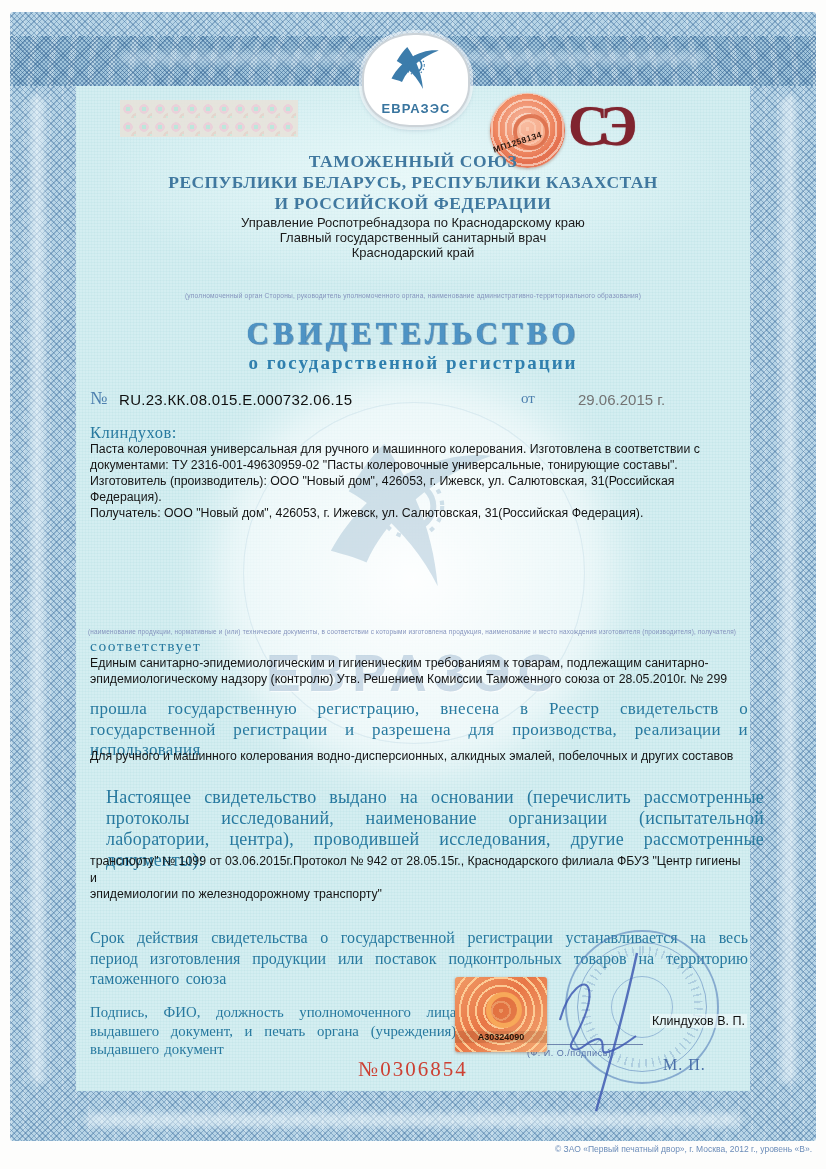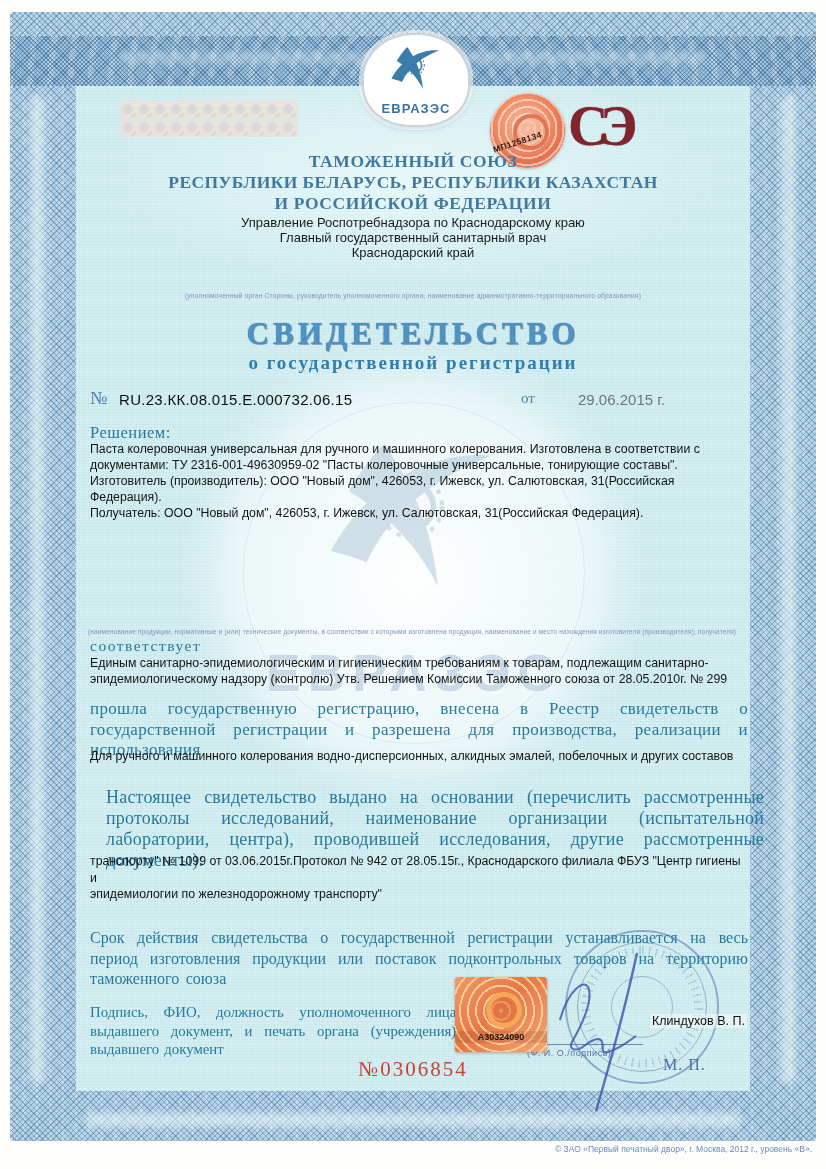--- a/index.html
+++ b/index.html
@@ -200,21 +200,21 @@
   <div class="abs ctr cap-small cap1 z1">(уполномоченный орган Стороны, руководитель уполномоченного органа, наименование административно-территориального образования)</div>
 
   <div class="abs ctr doc-title z1">СВИДЕТЕЛЬСТВО</div>
   <div class="abs ctr doc-sub z1">о государственной регистрации</div>
 
   <div class="abs no-sym z1">№</div>
   <div class="abs no-val z1">RU.23.КК.08.015.Е.000732.06.15</div>
   <div class="abs date-lbl z1">от</div>
   <div class="abs date-val z1">29.06.2015 г.</div>
 
-  <div class="abs teal-h prod-h z1">Решением:</div>
+  <div class="abs teal-h prod-h z1">Клиндухов:</div>
   <div class="abs blk prod-lines z1">
     <div>Паста колеровочная универсальная для ручного и машинного колерования. Изготовлена в соответствии с</div>
     <div>документами: ТУ 2316-001-49630959-02 "Пасты колеровочные универсальные, тонирующие составы".</div>
     <div>Изготовитель (производитель): ООО "Новый дом", 426053, г. Ижевск, ул. Салютовская, 31(Российская Федерация).</div>
     <div>Получатель: ООО "Новый дом", 426053, г. Ижевск, ул. Салютовская, 31(Российская Федерация).</div>
   </div>
   <div class="abs cap-small cap2 z1">(наименование продукции, нормативные и (или) технические документы, в соответствии с которыми изготовлена продукция, наименование и место нахождения изготовителя (производителя), получателя)</div>
 
   <div class="abs teal-h conf-h z1">соответствует</div>
   <div class="abs blk conf-lines z1">

